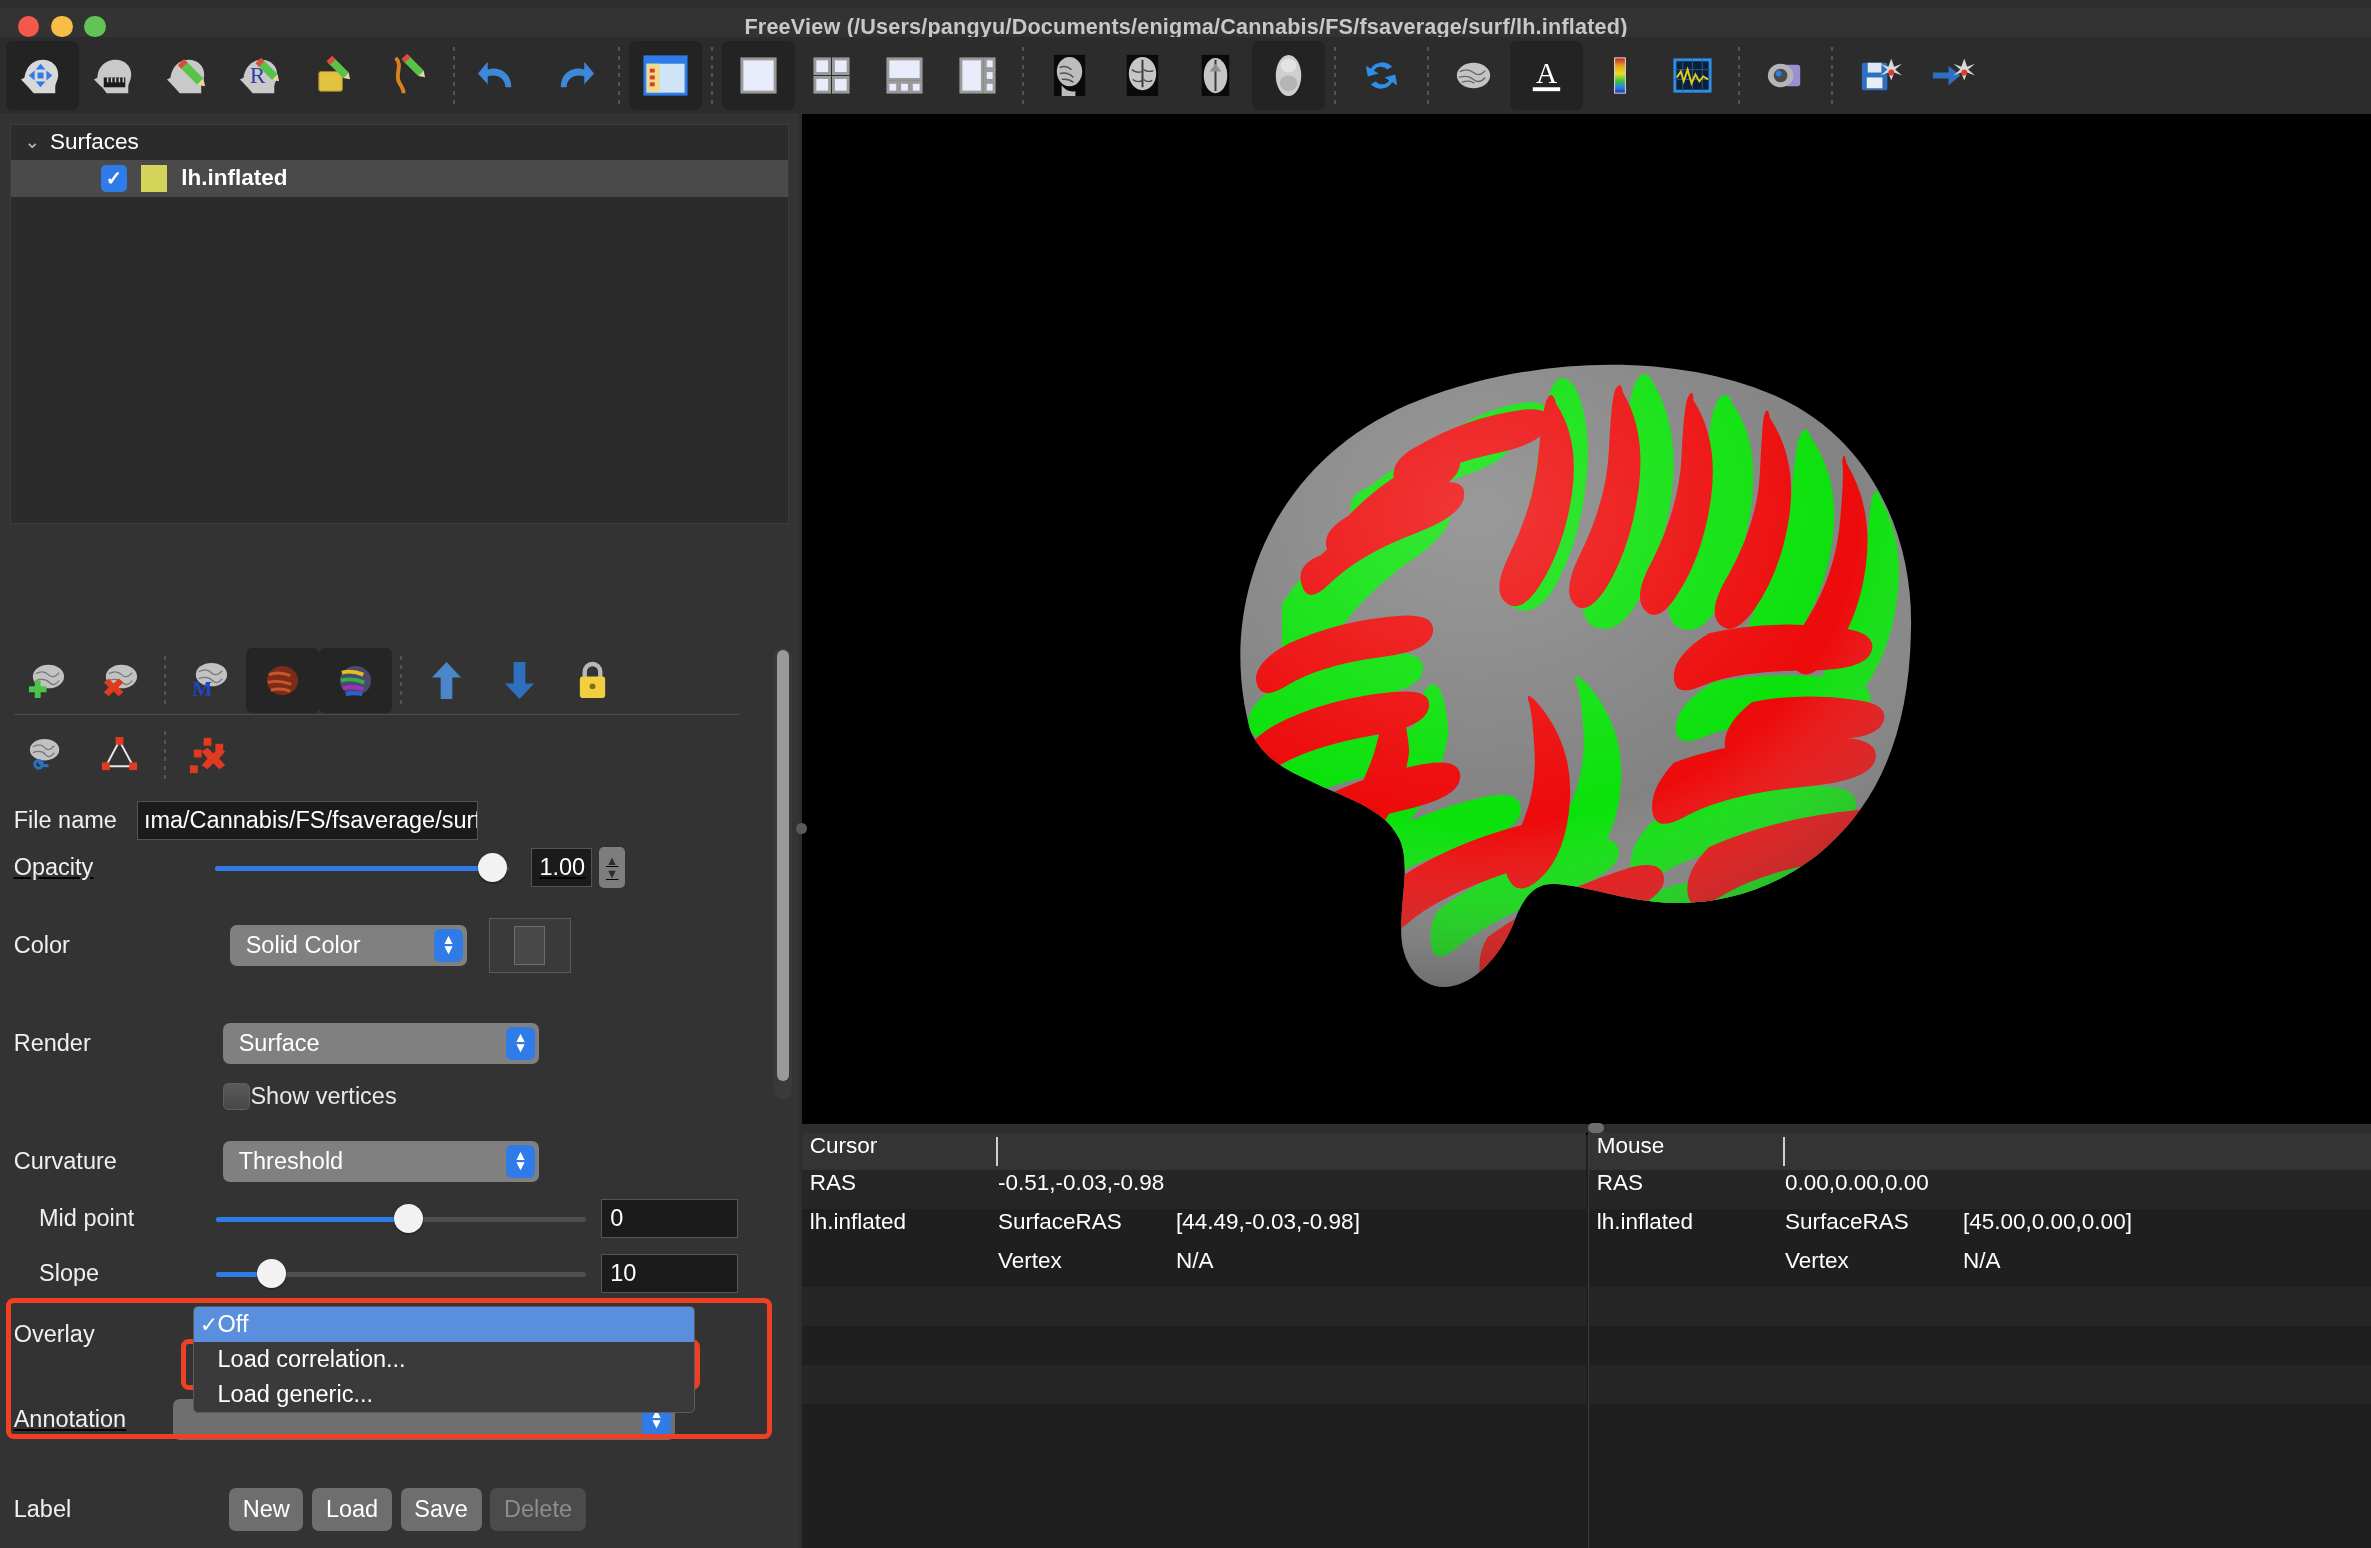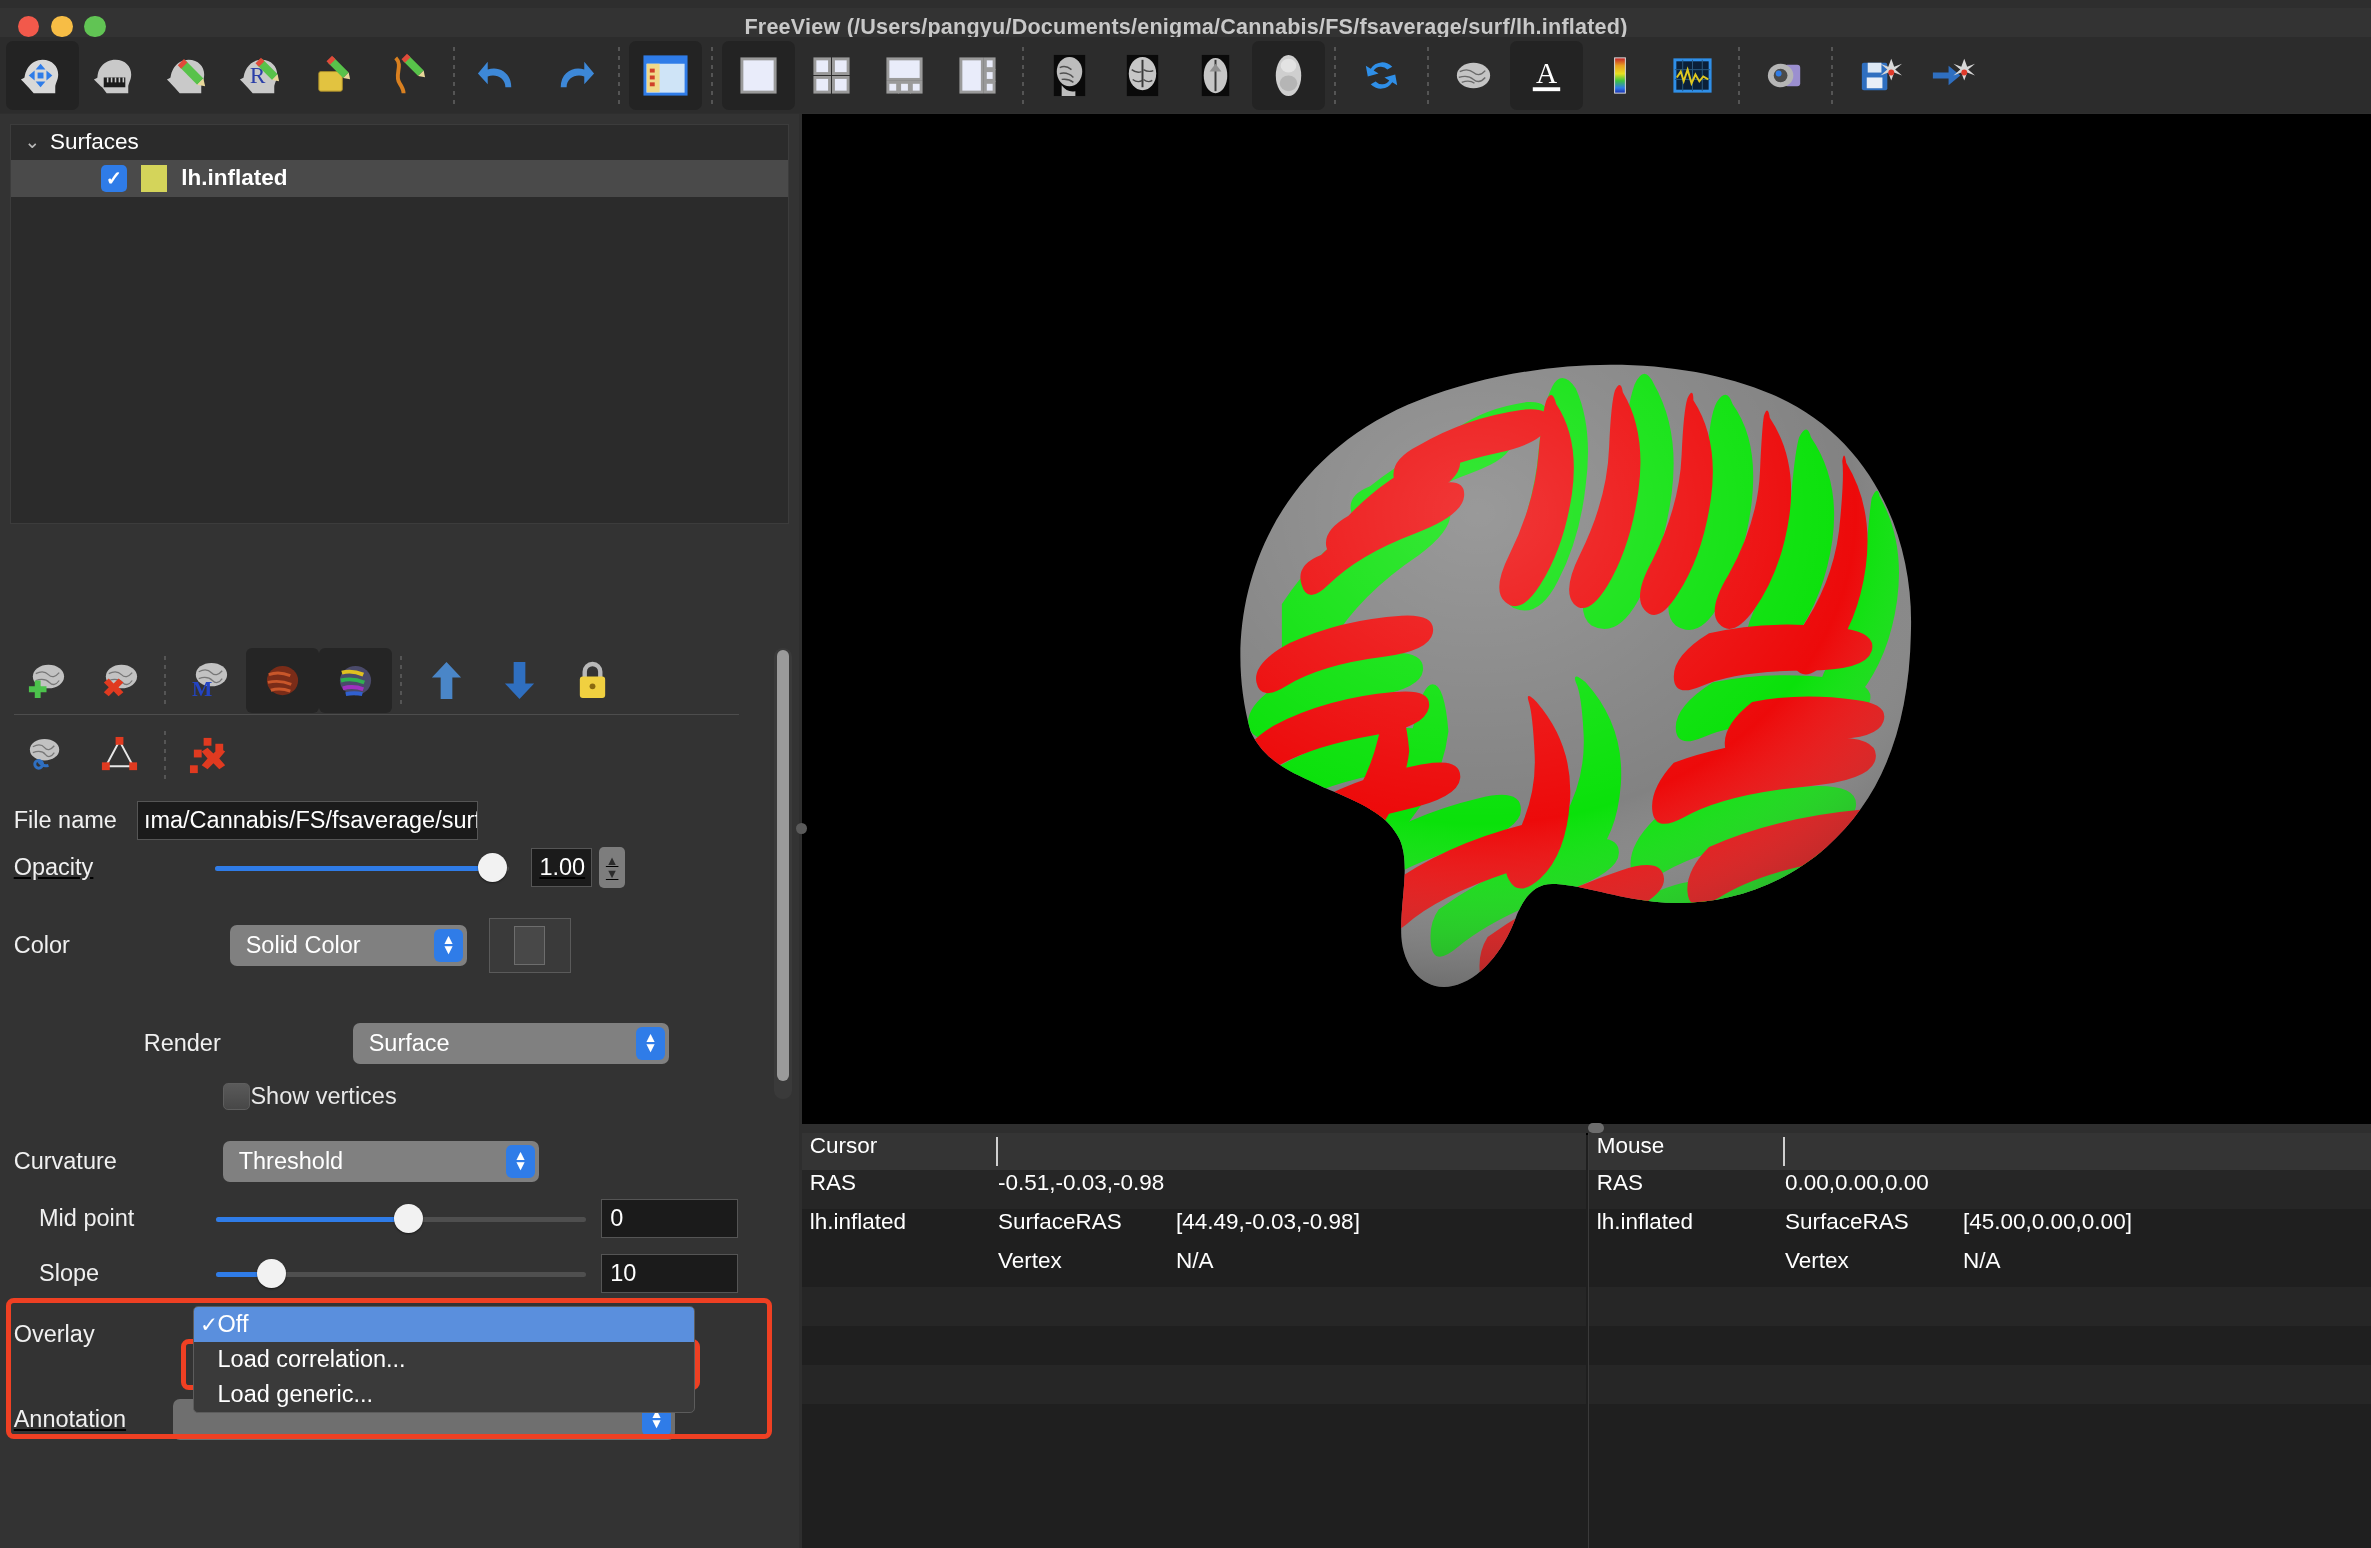--- a/index.html
+++ b/index.html
@@ -647,21 +647,21 @@
         <span class="arrows">
             <i>▲</i>
             <i>▼</i>
           </span>
       </span>
       <span class="colorbtn" style="margin-left: 21.6px;">
           <i></i>
         </span>
     </div>
 
-    <div class="frow" style="top: 907px; height: 45px; justify-content: center;">
+    <div class="frow" style="top: 907px; height: 45px;">
       <span class="flabel">Render</span>
       <span class="combo" style="width: 316px; margin-left: 86px;">
         <span>Surface</span>
         <span class="arrows">
             <i>▲</i>
             <i>▼</i>
           </span>
       </span>
     </div>
 
@@ -731,20 +731,27 @@
       <div class="ddi">
         <span class="tick"></span>
         <span>Load correlation...</span>
       </div>
       <div class="ddi">
         <span class="tick"></span>
         <span>Load generic...</span>
       </div>
     </div>
 
+    <div class="frow" style="top: 1372px; height: 47px;">
+      <span class="flabel">Label</span>
+      <span class="pbtn" style="margin-left: 92px;">New</span>
+      <span class="pbtn" style="margin-left: 8.8px;">Load</span>
+      <span class="pbtn" style="margin-left: 8.8px;">Save</span>
+      <span class="pbtn disabled" style="margin-left: 8.8px;">Delete</span>
+    </div>
 
     <div class="redbox" style="left: 5.9px; top: 1184px; width: 766px; height: 141px;"></div>
     <div class="redbox" style="left: 181px; top: 1225px; width: 519px; height: 51px;"></div>
   </div>
 
   <div class="view3d">
     <div class="brain-wrap">
       <svg width="882" height="725" viewBox="0 0 900 740">
         <defs>
           <radialGradient id="shade" cx="40%" cy="28%" r="78%">

